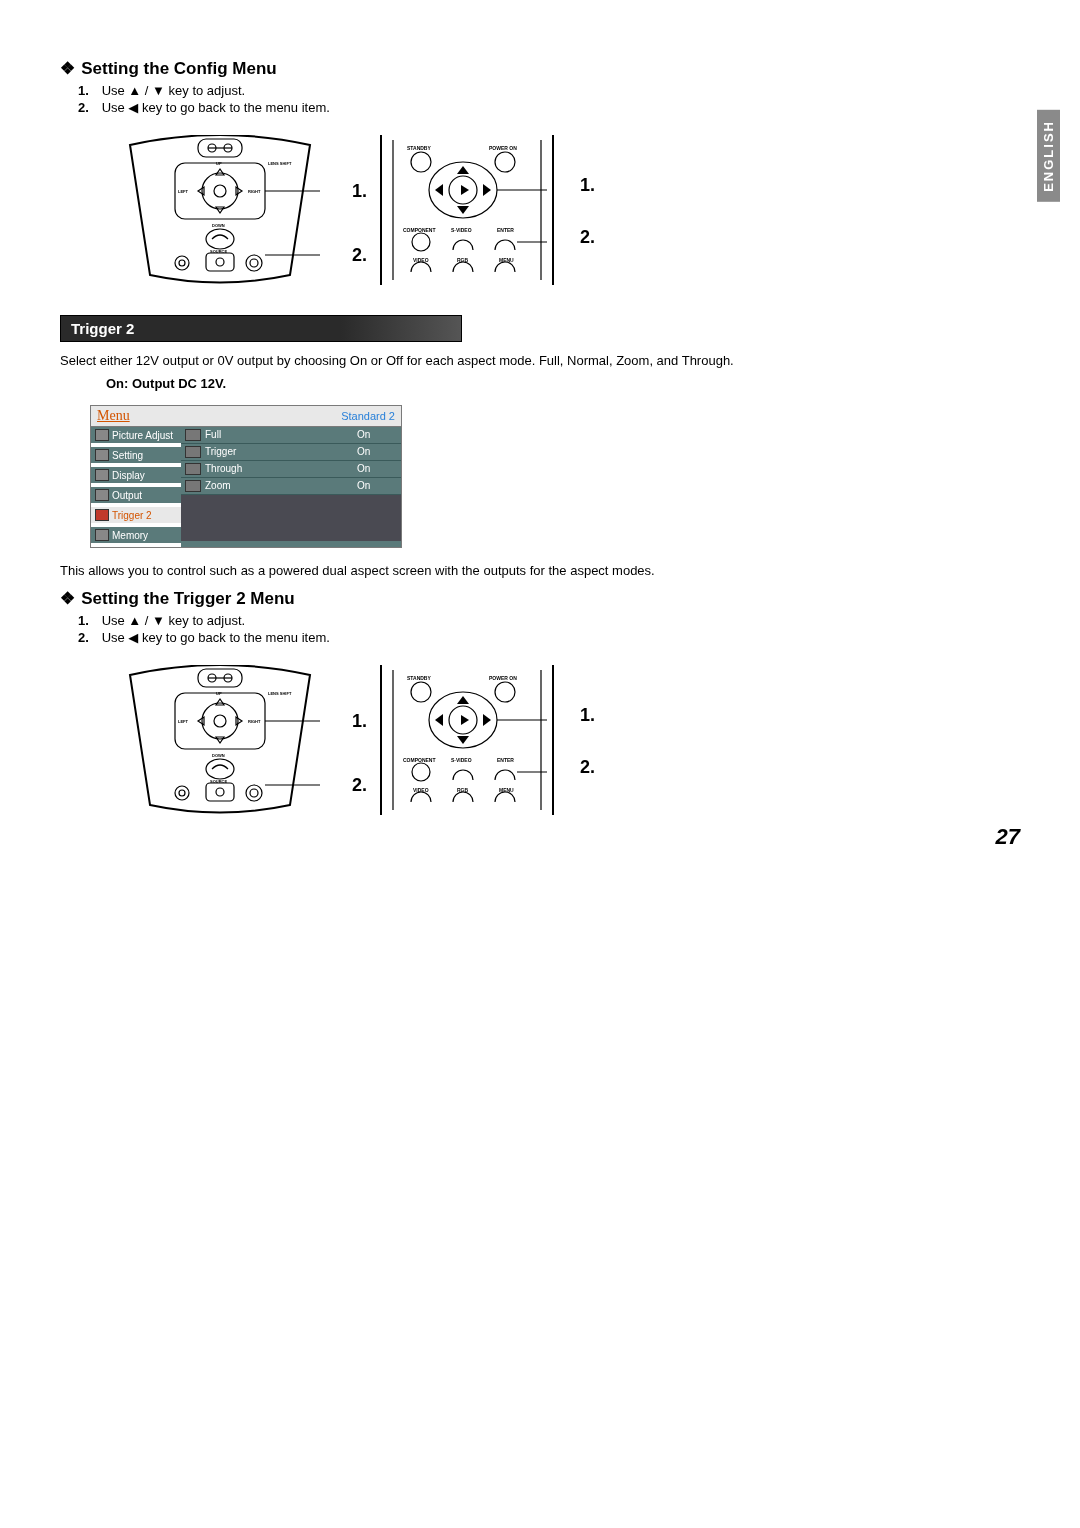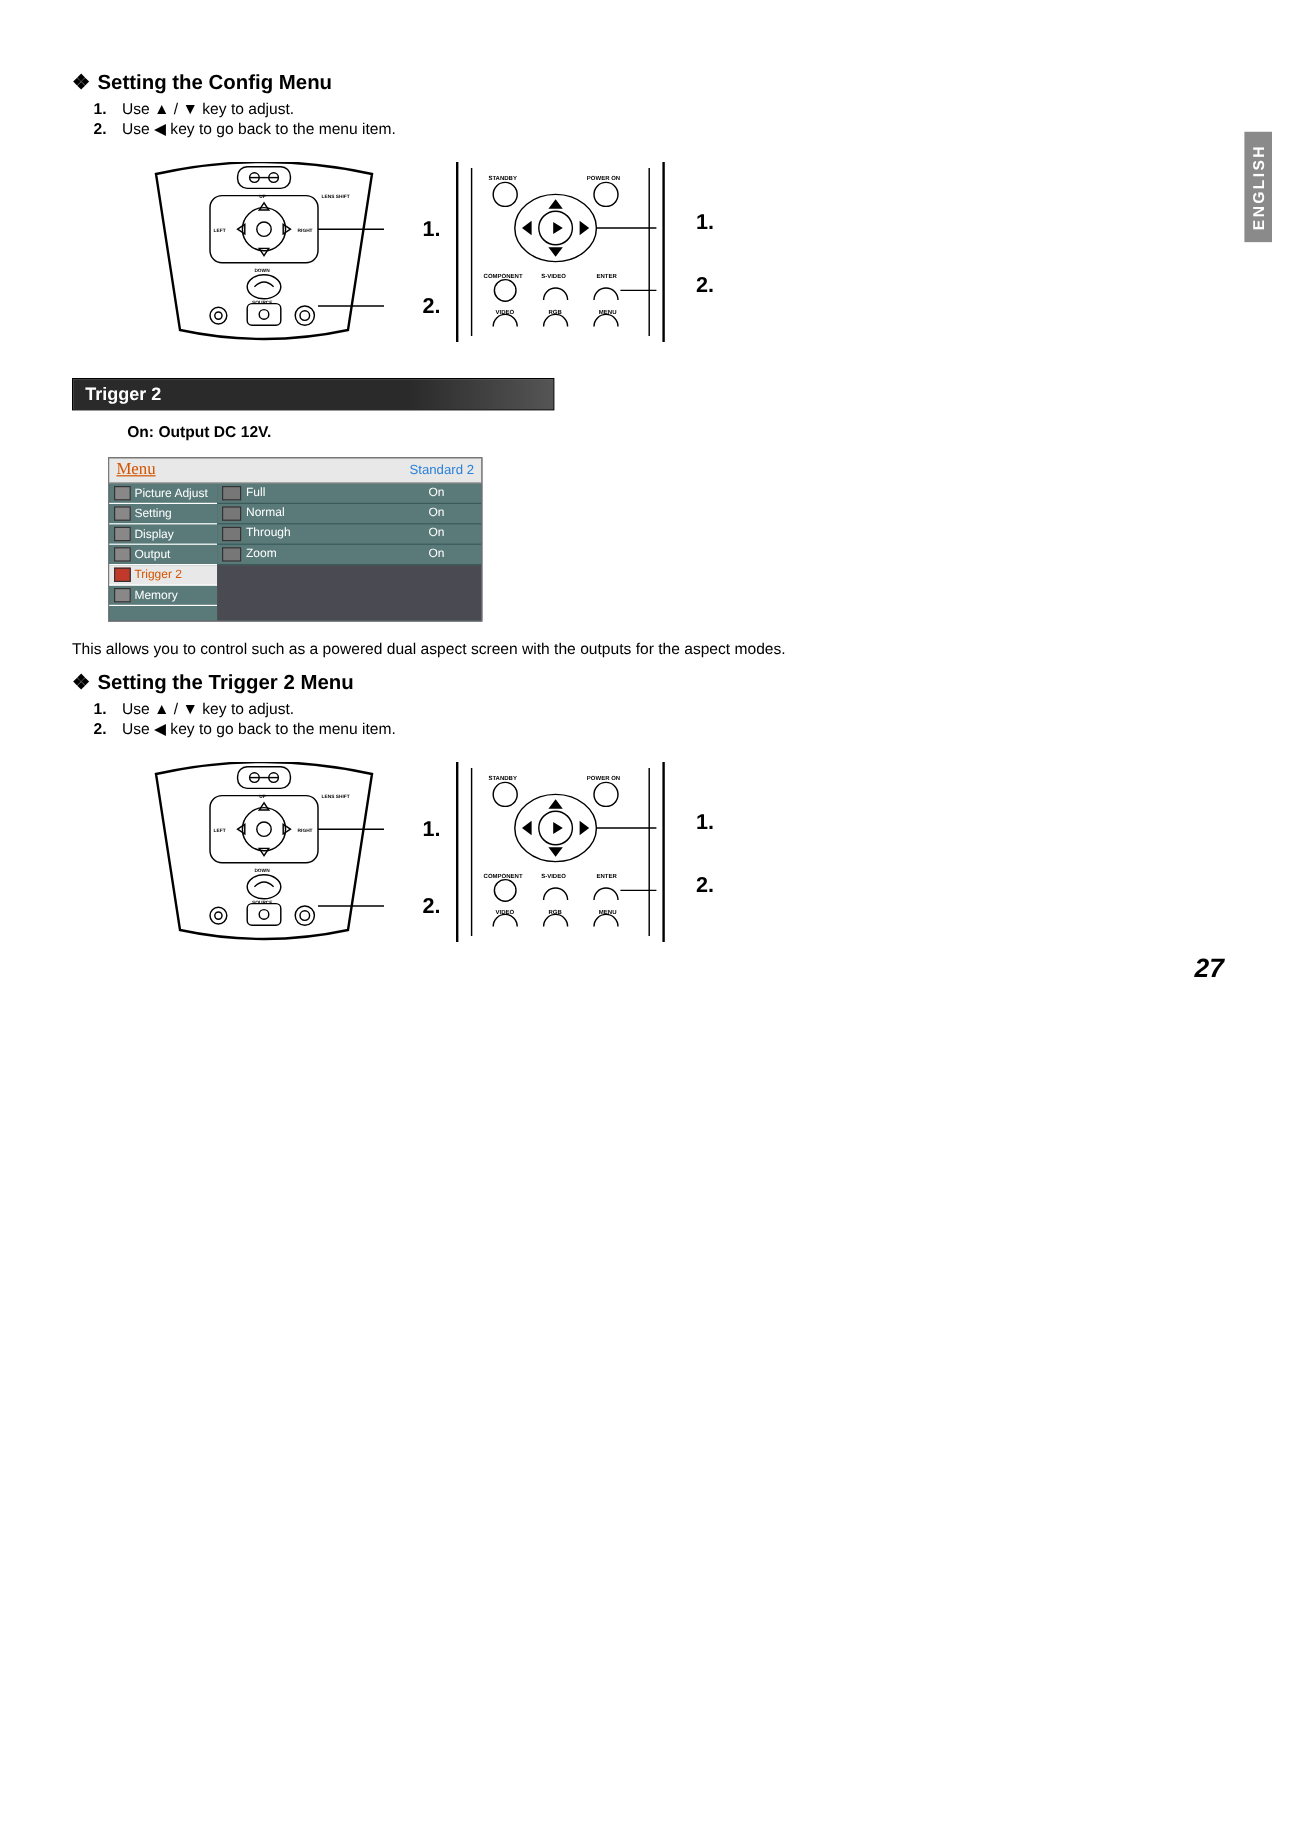--- a/index.html
+++ b/index.html
@@ -108,21 +108,21 @@
     display: flex;
   }
   .osd-left {
     width: 90px;
     background: #5a7a7a;
   }
   .osd-item {
     padding: 2px 4px;
     color: #fff;
     font-size: 10px;
-    border-bottom: 1px solid #ffffff;
+    border-bottom: 4px solid #ffffff;
     display: flex;
     align-items: center;
     gap: 3px;
   }
   .osd-item .micon {
     width: 12px;
     height: 10px;
     background: #888;
     display: inline-block;
     border: 1px solid #333;
@@ -272,20 +272,21 @@
           <line class="line" x1="110" y1="50" x2="200" y2="50"></line>
           <line class="line" x1="130" y1="102" x2="200" y2="102"></line>
         </svg>
       </div>
       <span class="callout-num" style="left:200px; top:40px;">1.</span>
       <span class="callout-num" style="left:200px; top:92px;">2.</span>
     </div>
   </div>
 
   <div class="section-bar">Trigger 2</div>
+  <div class="body-text">Select either 12V output or 0V output by choosing On or Off for each aspect mode. Full, Normal, Zoom, and Through.</div>
   <div class="indent">On:   Output DC 12V.</div>
 
   <div class="osd-menu">
     <div class="osd-title-row">
       <span class="osd-title">Menu</span>
       <span class="osd-standard">Standard 2</span>
     </div>
     <div class="osd-body">
       <div class="osd-left">
         <div class="osd-item">
@@ -314,21 +315,21 @@
           </div>
       </div>
       <div class="osd-right">
         <div class="osd-row">
             <span class="ricon"></span>
             <span class="label">Full</span>
             <span class="val">On</span>
           </div>
         <div class="osd-row">
             <span class="ricon"></span>
-            <span class="label">Normal</span>
+            <span class="label">Trigger</span>
             <span class="val">On</span>
           </div>
         <div class="osd-row">
             <span class="ricon"></span>
             <span class="label">Through</span>
             <span class="val">On</span>
           </div>
         <div class="osd-row">
             <span class="ricon"></span>
             <span class="label">Zoom</span>

